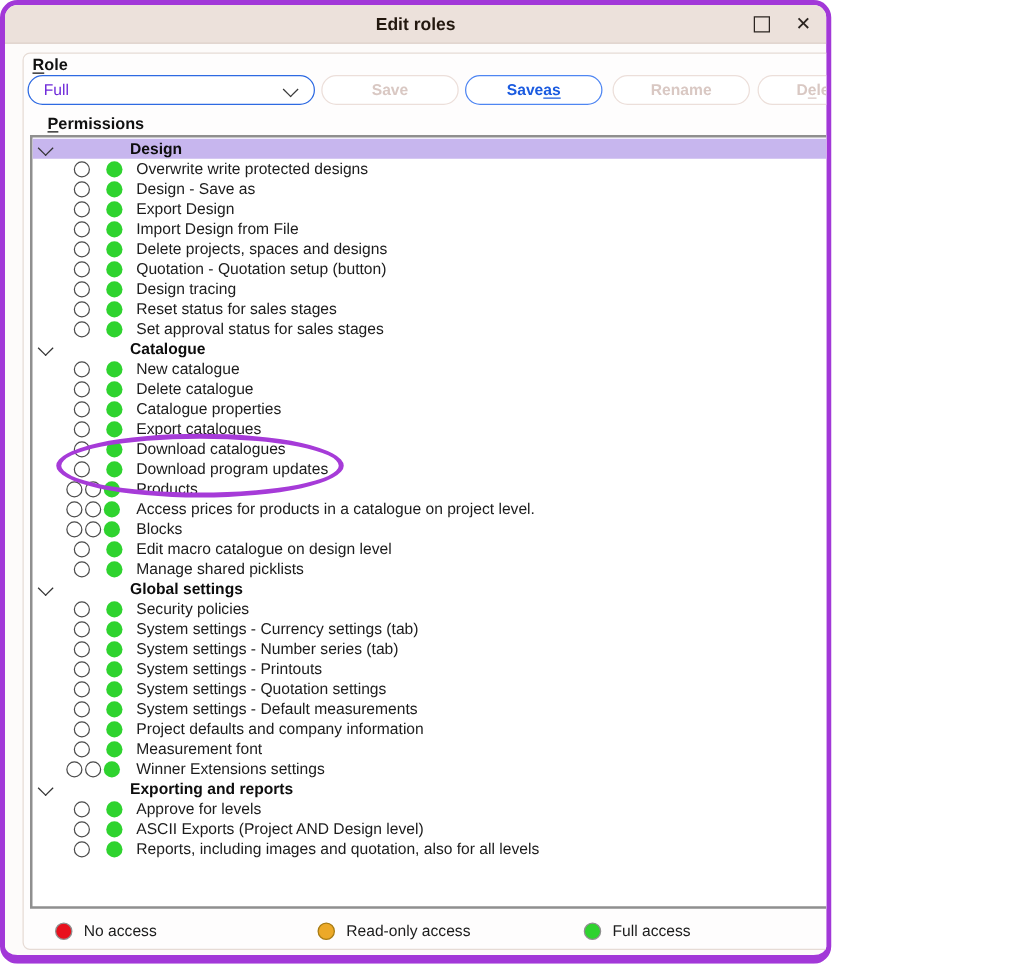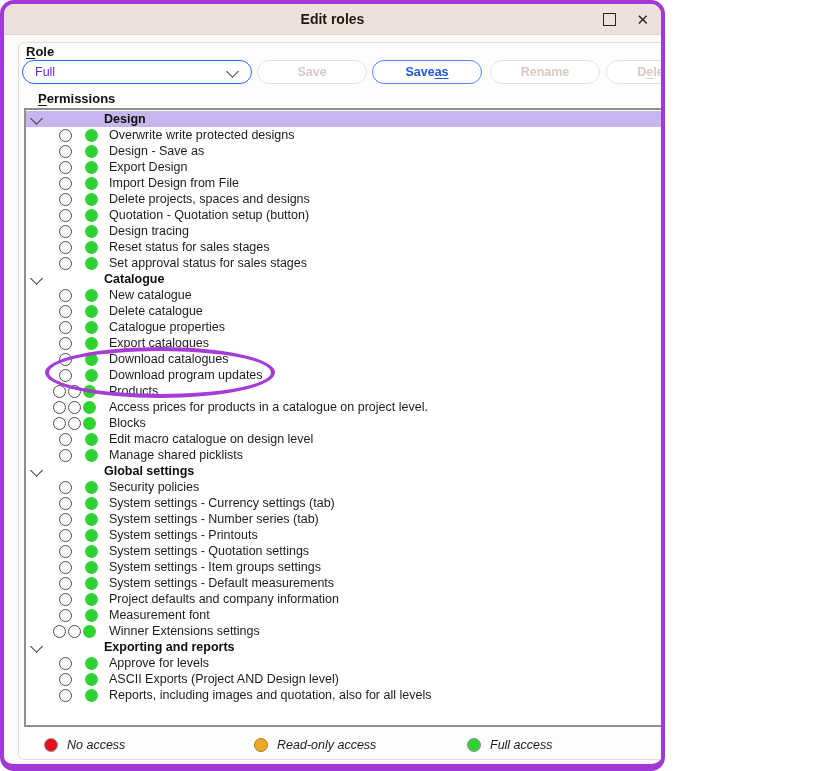--- a/index.html
+++ b/index.html
@@ -47,21 +47,21 @@
   .item.dbl .dot{left:57px;}
   .ilabel{position:absolute;left:83px;}
   
   .sb-track{position:absolute;right:0;top:0;width:17px;height:615px;background:#f0eeee;}
   .sb-thumb{position:absolute;left:7px;top:18px;width:3px;height:266px;background:#7f7f7f;border-radius:2px;}
   
   .annotation{position:absolute;left:41px;top:343px;width:222px;height:43px;border:4px solid #a63bd8;
     border-radius:50%;pointer-events:none;}
   
   .legend-item{position:absolute;top:733px;height:16px;display:flex;align-items:center;gap:9px;
-    font-size:12.5px;color:#1c1c1c;font-style:italic;}
+    font-size:12.5px;color:#1c1c1c;}
   .legend-dot{width:14px;height:14px;border-radius:50%;box-sizing:border-box;}
   
   .side-btn{position:absolute;left:723px;width:75px;height:24px;border-radius:13px;border:1.5px solid #4f86f2;
     color:#1b5be0;background:#fca5a5;font-size:12.5px;font-weight:700;display:flex;align-items:center;
     justify-content:center;box-sizing:border-box;cursor:pointer;}
 </style>
 </head>
 <body>
 
 <div class="window">
@@ -232,25 +232,20 @@
         </div>
         <div class="row item">
           <span class="radio r1"></span>
           <span class="dot" style="background: rgb(47, 211, 47);"></span>
           <span class="ilabel">System settings - Printouts</span>
         </div>
         <div class="row item">
           <span class="radio r1"></span>
           <span class="dot" style="background: rgb(47, 211, 47);"></span>
           <span class="ilabel">System settings - Quotation settings</span>
-        </div>
-        <div class="row item">
-          <span class="radio r1"></span>
-          <span class="dot" style="background: rgb(47, 211, 47);"></span>
-          <span class="ilabel">System settings - Item groups settings</span>
         </div>
         <div class="row item">
           <span class="radio r1"></span>
           <span class="dot" style="background: rgb(47, 211, 47);"></span>
           <span class="ilabel">System settings - Default measurements</span>
         </div>
         <div class="row item">
           <span class="radio r1"></span>
           <span class="dot" style="background: rgb(47, 211, 47);"></span>
           <span class="ilabel">Project defaults and company information</span>

